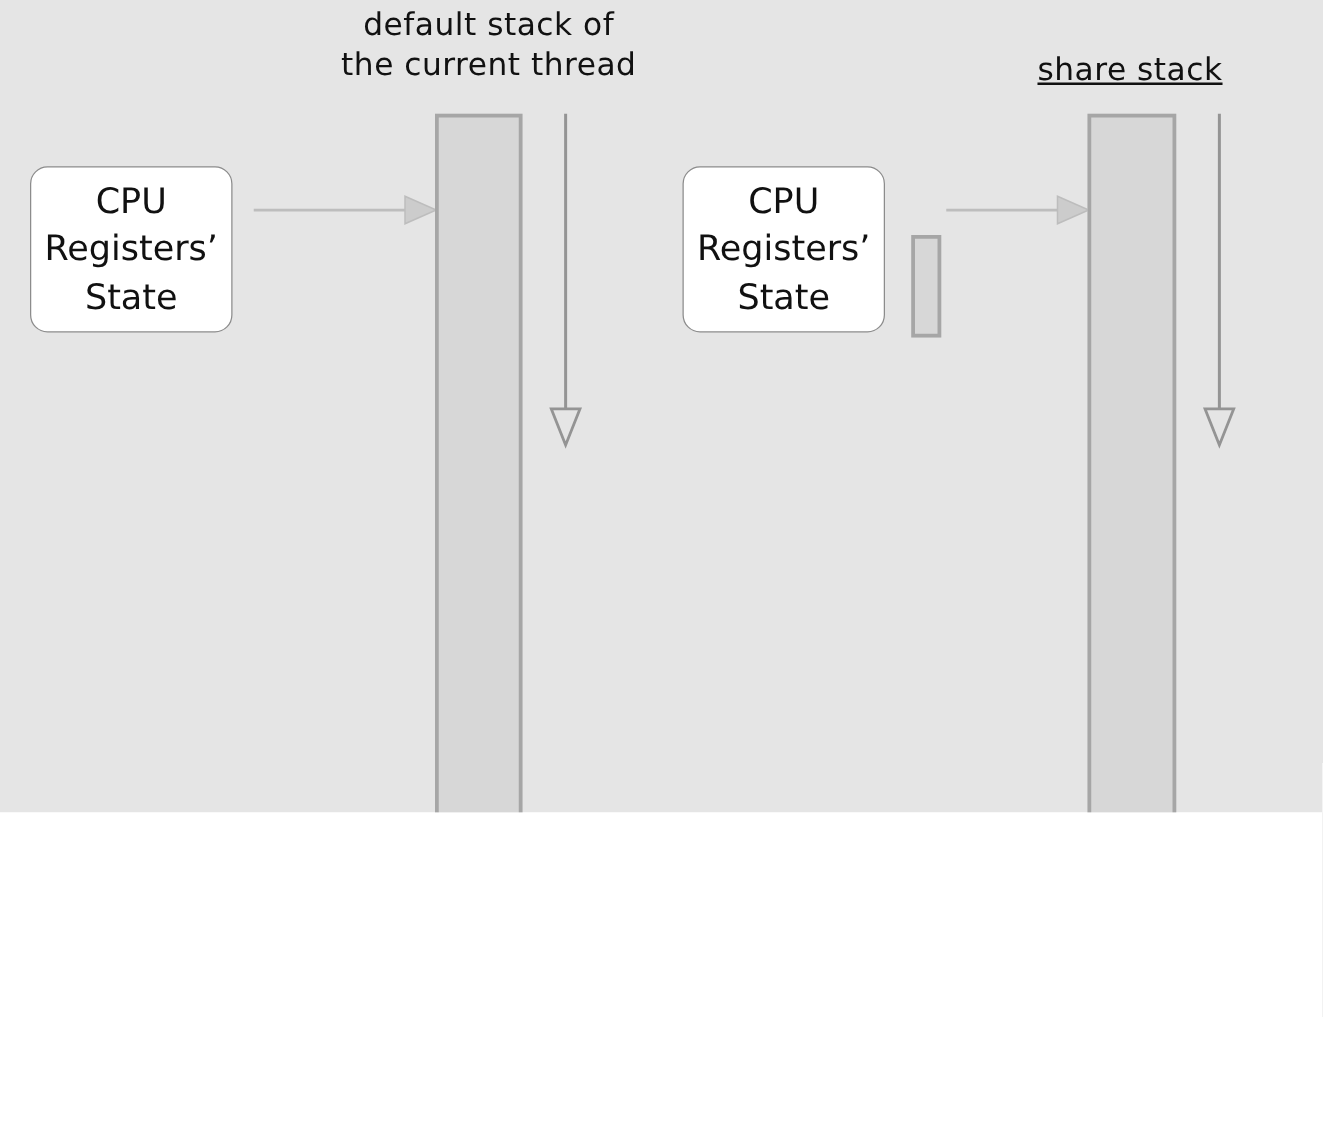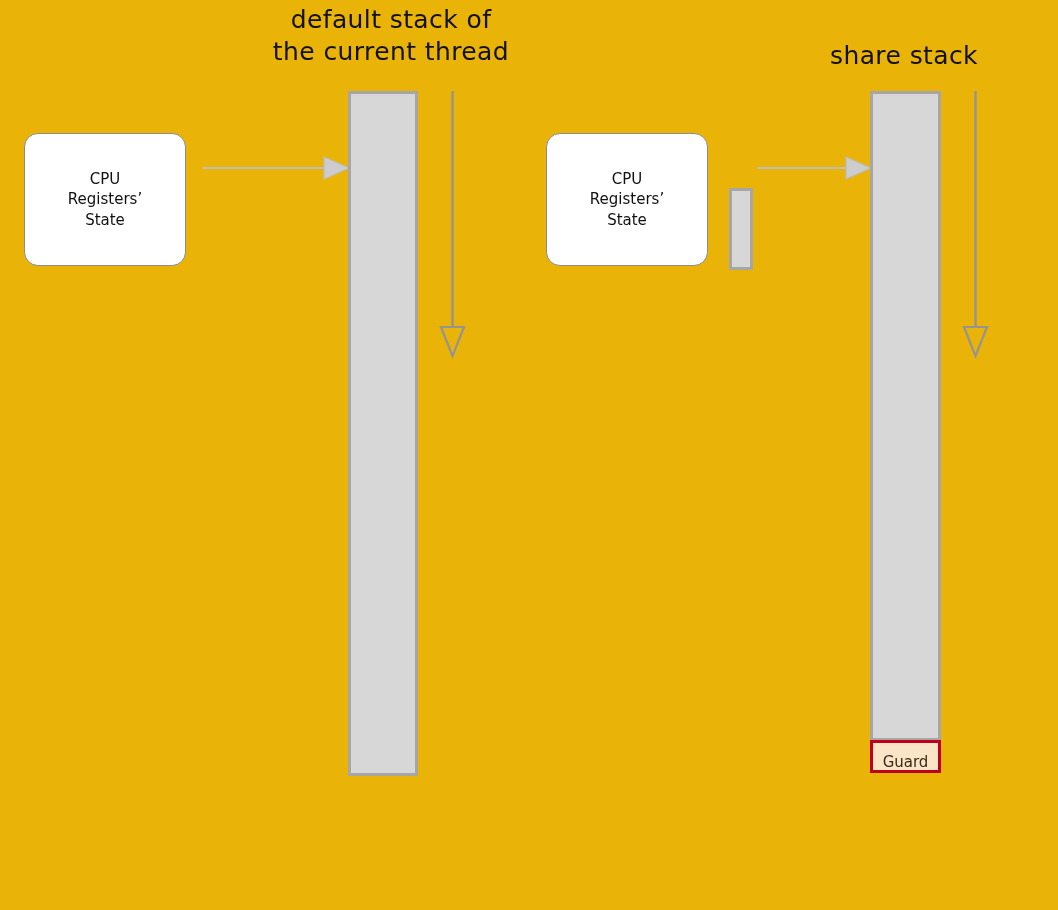--- a/index.html
+++ b/index.html
@@ -8,22 +8,22 @@
     padding: 0;
     background: #ffffff;
   }
   body {
     font-family: "DejaVu Sans", "Liberation Sans", sans-serif;
     color: #000000;
   }
   #canvas {
     position: relative;
     width: 1058px;
-    height: 910px;
-    background: #eab308;
+    height: 650px;
+    background: #e5e5e5;
     overflow: hidden;
   }
   .diagram-svg {
     position: absolute;
     left: 0;
     top: 0;
     width: 1058px;
     height: 910px;
   }
   
@@ -39,20 +39,21 @@
   }
   #title-left {
     left: 228px;
     top: 4px;
     width: 326px;
   }
   #title-right {
     left: 760px;
     top: 40px;
     width: 288px;
+    text-decoration: underline;
   }
   #caption-left {
     left: 170px;
     top: 838px;
     width: 246px;
   }
   #caption-right {
     left: 612px;
     top: 814px;
     width: 434px;
@@ -62,21 +63,21 @@
     position: absolute;
     box-sizing: border-box;
     background: #ffffff;
     border: 1.6px solid #8c8c8c;
     border-radius: 14px;
     display: flex;
     align-items: center;
     justify-content: center;
   }
   .cpu-box .cpu-label {
-    font-size: 15px;
+    font-size: 28px;
     line-height: 1.37;
     text-align: center;
     white-space: pre-line;
     color: #111111;
     user-select: none;
   }
   #cpu-box-left  { left: 24px;  top: 133px; width: 162px; height: 133px; }
   #cpu-box-right { left: 546px; top: 133px; width: 162px; height: 133px; }
 
   

